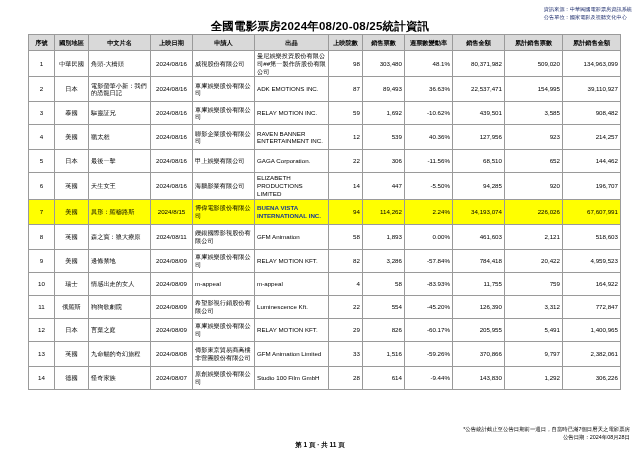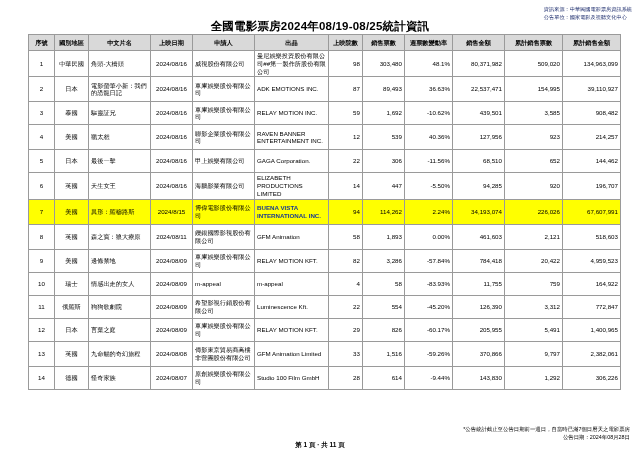--- a/index.html
+++ b/index.html
@@ -89,21 +89,21 @@
 </head>
 <body>
 
 <div class="page">
 
   <div class="srcnote">
     <div>資訊來源：中華民國電影票房資訊系統</div>
     <div>公告單位：國家電影及視聽文化中心</div>
   </div>
 
-  <div class="title">全國電影票房2024年08/19-08/25統計資訊</div>
+  <div class="title">全國電影票房2024年08/20-08/25統計資訊</div>
 
   <table class="main">
     <colgroup>
       <col class="c0">
         <col class="c1">
         <col class="c2">
         <col class="c3">
         <col class="c4">
         <col class="c5">
       <col class="c6">

